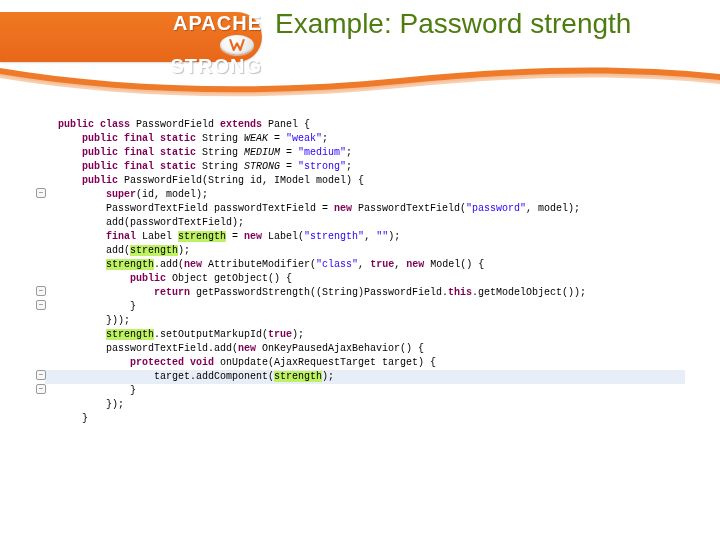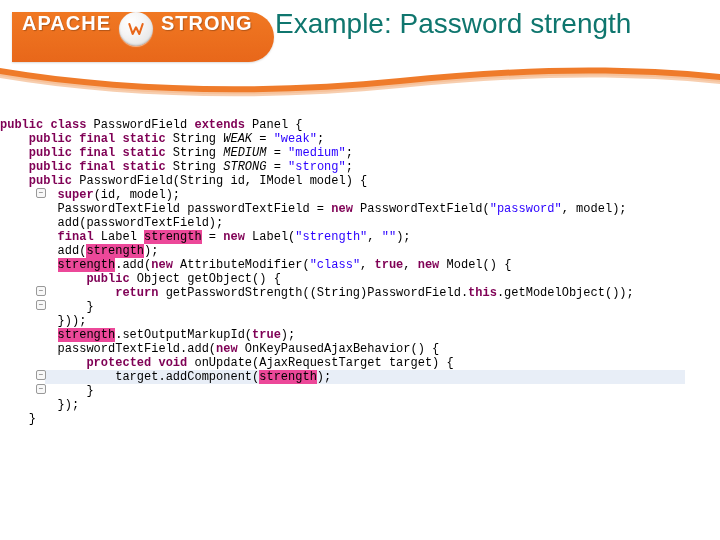--- a/index.html
+++ b/index.html
@@ -12,29 +12,30 @@
     position: relative;
   }
   .header {
     position: relative;
     height: 95px;
     width: 100%;
   }
   .logo-band {
     position: absolute;
     top: 12px;
-    left: 12px;
+    left: 0;
     width: 262px;
     height: 50px;
     background: linear-gradient(180deg, #f07822 0%, #e8671a 100%);
     border-radius: 0 25px 25px 0;
     display: flex;
-    align-items: flex-start;
+    align-items: flex-end;
     padding-left: 10px;
     box-shadow: 0 1px 2px rgba(0,0,0,0.15);
+    flex-direction: column;
   }
   .logo-text {
     color: #fff;
     font-weight: 900;
     font-size: 20px;
     letter-spacing: 1px;
     font-family: Arial, sans-serif;
     text-shadow: 1px 1px 1px rgba(0,0,0,0.25);
   }
   .logo-icon {
@@ -47,38 +48,39 @@
     align-items: center;
     justify-content: center;
     box-shadow: inset 0 -1px 2px rgba(0,0,0,0.2), 0 1px 1px rgba(255,255,255,0.5);
   }
   .logo-icon svg { width: 20px; height: 20px; }
   .slide-title {
     position: absolute;
     top: 8px;
     left: 275px;
     font-size: 28px;
-    color: #0f766e;
+    color: #4d7c0f;
     font-weight: 400;
     font-family: Arial, sans-serif;
   }
   .wave {
     position: absolute;
     top: 60px;
     left: 0;
     width: 100%;
     height: 40px;
   }
   .code-area {
     position: absolute;
     top: 118px;
     left: 0;
     width: 720px;
+    padding-left: 58px;
     font-family: 'Courier New', monospace;
-    font-size: 12px;
+    font-size: 10px;
     line-height: 14px;
     color: #000;
     white-space: pre;
   }
   .gutter {
     position: absolute;
     top: 118px;
     left: 30px;
     width: 24px;
     font-size: 9px;
@@ -103,21 +105,21 @@
   .str { color: #2a00ff; }
   .hl-line {
     position: absolute;
     left: 45px;
     width: 640px;
     height: 14px;
     background: #e8eef7;
     z-index: -1;
   }
   .sel {
-    background: #ec4899;
+    background: #bef264;
   }
 </style>
 </head>
 <body>
 
 <div class="header">
   <div class="logo-band">
     <span class="logo-text">APACHE</span>
     <span class="logo-icon">
       <svg viewBox="0 0 24 24">

